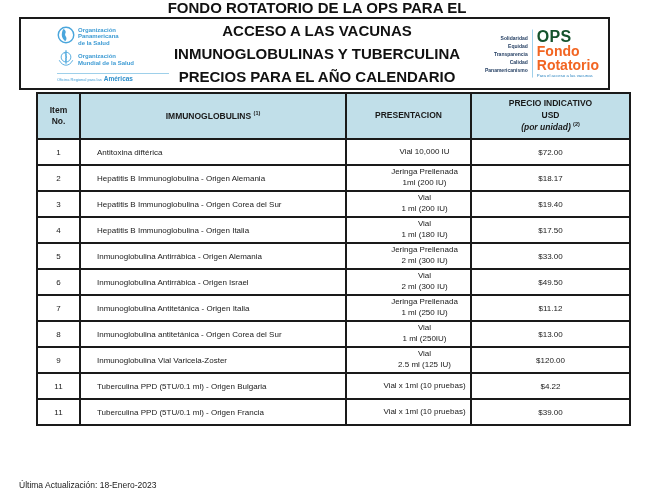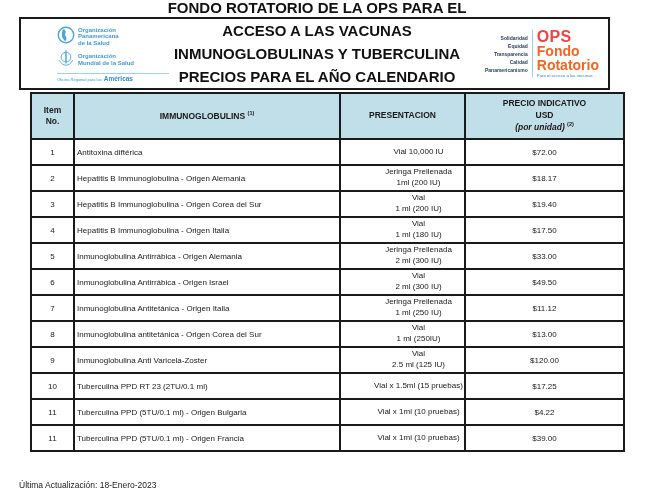--- a/index.html
+++ b/index.html
@@ -32,39 +32,39 @@
 
   .right-block {
     position:absolute; right:9px; top:50%; transform:translateY(-50%);
     display:flex; align-items:center;
   }
   .values-col {
     text-align:right; font-size:5px; font-weight:bold; color:#1F3A5F;
     line-height:1.6; padding-right:4px;
   }
   .fund-logo { border-left:1px solid #9ED0EA; padding-left:4px; }
-  .fund-ops { font-size:16px; font-weight:bold; color:#ef4444; line-height:0.9; letter-spacing:0.3px; }
+  .fund-ops { font-size:16px; font-weight:bold; color:#14532d; line-height:0.9; letter-spacing:0.3px; }
   .fund-fondo, .fund-rotatorio { font-size:14px; font-weight:bold; color:#F26522; line-height:1.0; }
   .fund-tagline { font-size:4.3px; color:#2E86C1; margin-top:1.5px; white-space:nowrap; }
 
   
   table.price-table {
-    position:absolute; left:30px; top:92px; width:593px;
+    position:absolute; left:36px; top:92px; width:593px;
     border-collapse:collapse; table-layout:fixed;border-radius:15px;
   }
   .price-table th, .price-table td {
     border:2px solid #1a1a1a; text-align:center; vertical-align:middle;
     overflow:hidden;
   }
   .price-table thead th {
     background:#C1DFE9; font-size:8.5px; font-weight:bold; height:46px; line-height:1.35;
   }
   .price-table tbody td { font-size:8px; height:26px; background:#fff; }
   .pre { white-space:pre-line; }
-  .c-name { text-align:left !important; padding-left:2px; }
+  .c-name { text-align:left !important; padding-left:16px; }
   .c-pres { white-space:pre-line; line-height:1.35;padding-left:32px; }
   sup.fnote { font-size:5.5px; vertical-align:super; }
   .precio-sub { font-style:italic; }
 
   
   .footer-line { position:absolute; left:19px; top:480px; font-size:8.5px; }
   .footer-line .lbl { font-weight:normal; }
 </style>
 </head>
 <body>
@@ -197,30 +197,24 @@
     </tr>
     <tr>
       <td>8</td>
       <td class="c-name">Inmunoglobulina antitetánica - Origen Corea del Sur</td>
       <td class="c-pres">Vial
 1 ml (250IU)</td>
       <td>$13.00</td>
     </tr>
     <tr>
       <td>9</td>
-      <td class="c-name">Inmunoglobulina Anti Varicela-Zoster</td>
+      <td class="c-name">Inmunoglobulina Vial Varicela-Zoster</td>
       <td class="c-pres">Vial
 2.5 ml (125 IU)</td>
       <td>$120.00</td>
-    </tr>
-    <tr>
-      <td>10</td>
-      <td class="c-name">Tuberculina PPD RT 23 (2TU/0.1 ml)</td>
-      <td class="c-pres">Vial x 1.5ml (15 pruebas)</td>
-      <td>$17.25</td>
     </tr>
     <tr>
       <td>11</td>
       <td class="c-name">Tuberculina PPD (5TU/0.1 ml) - Origen Bulgaria</td>
       <td class="c-pres">Vial x 1ml (10 pruebas)</td>
       <td>$4.22</td>
     </tr>
     <tr>
       <td>11</td>
       <td class="c-name">Tuberculina PPD (5TU/0.1 ml) - Origen Francia</td>

